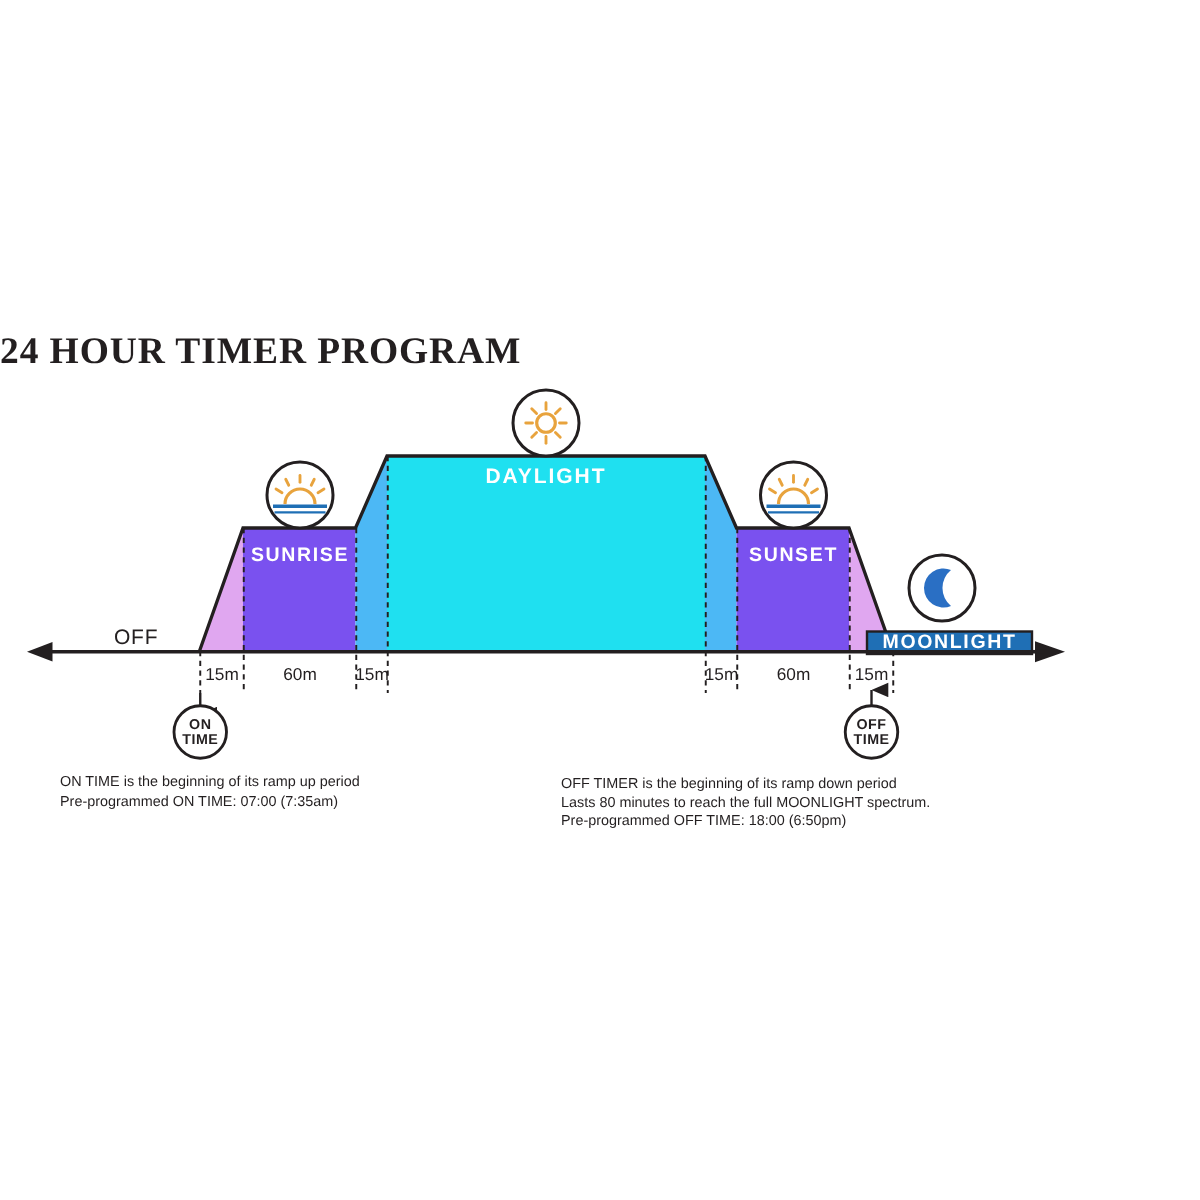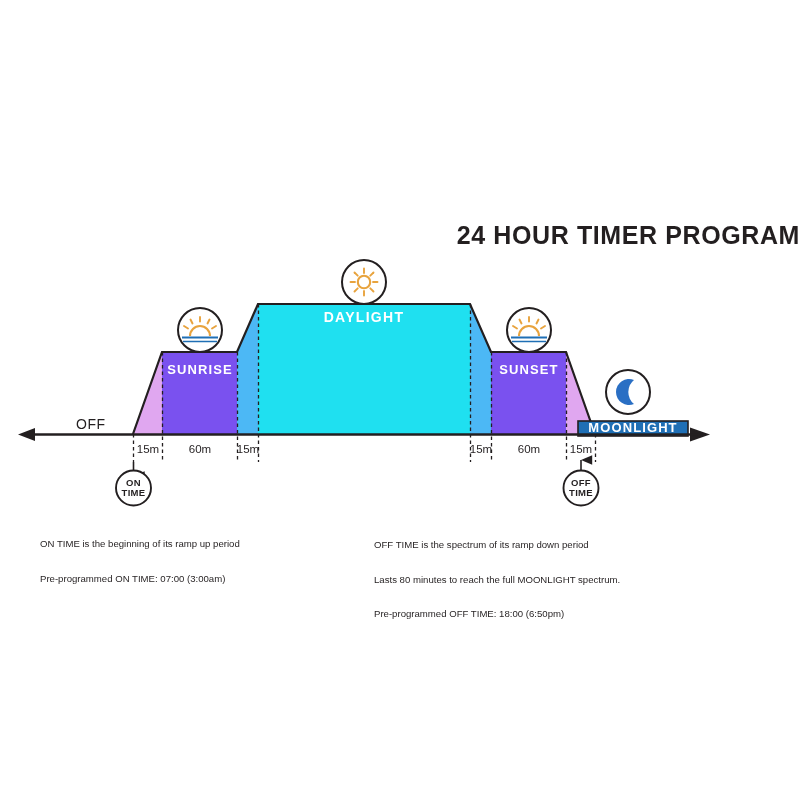--- a/index.html
+++ b/index.html
@@ -9,26 +9,26 @@
     font-family:"Liberation Sans", sans-serif;
     overflow:hidden;
     position:relative;
   }
   #stage{position:absolute;left:0;top:0;width:800px;height:800px;}
 
   .title{
     position:absolute;
     left:0;right:0;
     top:221px;
-    text-align:right;
+    text-align:left;
     font-size:25px;
     font-weight:bold;
     letter-spacing:0.6px;
     color:#231f20;
-    font-family:Liberation Sans, sans-serif;
+    font-family:Liberation Serif, serif;
   }
 
   svg.diagram{position:absolute;left:0;top:0;width:800px;height:800px;}
 
   .band-label{
     font-family:"Liberation Sans", sans-serif;
     font-size:13px;
     font-weight:bold;
     letter-spacing:1.1px;
     fill:#ffffff;
@@ -54,21 +54,21 @@
   }
 
   .caption{
     position:absolute;
     font-family:"Liberation Sans", sans-serif;
     font-size:9.6px;
     color:#231f20;
     line-height:12.6px;
     white-space:nowrap;
   }
-  .caption div{white-space:nowrap;margin-top:22px;}
+  .caption div{white-space:nowrap;}
   #caption-on{left:40px;top:516px;}
   #caption-off{left:374px;top:517px;}
 </style>
 </head>
 <body>
 
 <div id="stage">
 
   <div class="title">24 HOUR TIMER PROGRAM</div>
 
@@ -212,22 +212,22 @@
     <g>
       <line x1="581" y1="476" x2="581" y2="460" stroke="#231f20" stroke-width="1.6" marker-end="url(#tipUp)"></line>
       <circle cx="581" cy="488" r="17.5" fill="#ffffff" stroke="#231f20" stroke-width="1.9"></circle>
       <text x="581" y="486" text-anchor="middle" class="badge-text">OFF</text>
       <text x="581" y="496" text-anchor="middle" class="badge-text">TIME</text>
     </g>
   </svg>
 
   <div class="caption" id="caption-on">
     <div>ON TIME is the beginning of its ramp up period</div>
-    <div>Pre-programmed ON TIME: 07:00 (3:00am)</div>
+    <div>Pre-programmed ON TIME: 07:00 (7:35am)</div>
   </div>
 
   <div class="caption" id="caption-off">
-    <div>OFF TIME is the spectrum of its ramp down period</div>
+    <div>OFF TIMER is the beginning of its ramp down period</div>
     <div>Lasts 80 minutes to reach the full MOONLIGHT spectrum.</div>
     <div>Pre-programmed OFF TIME: 18:00 (6:50pm)</div>
   </div>
 
 </div>
 
 </body></html>

